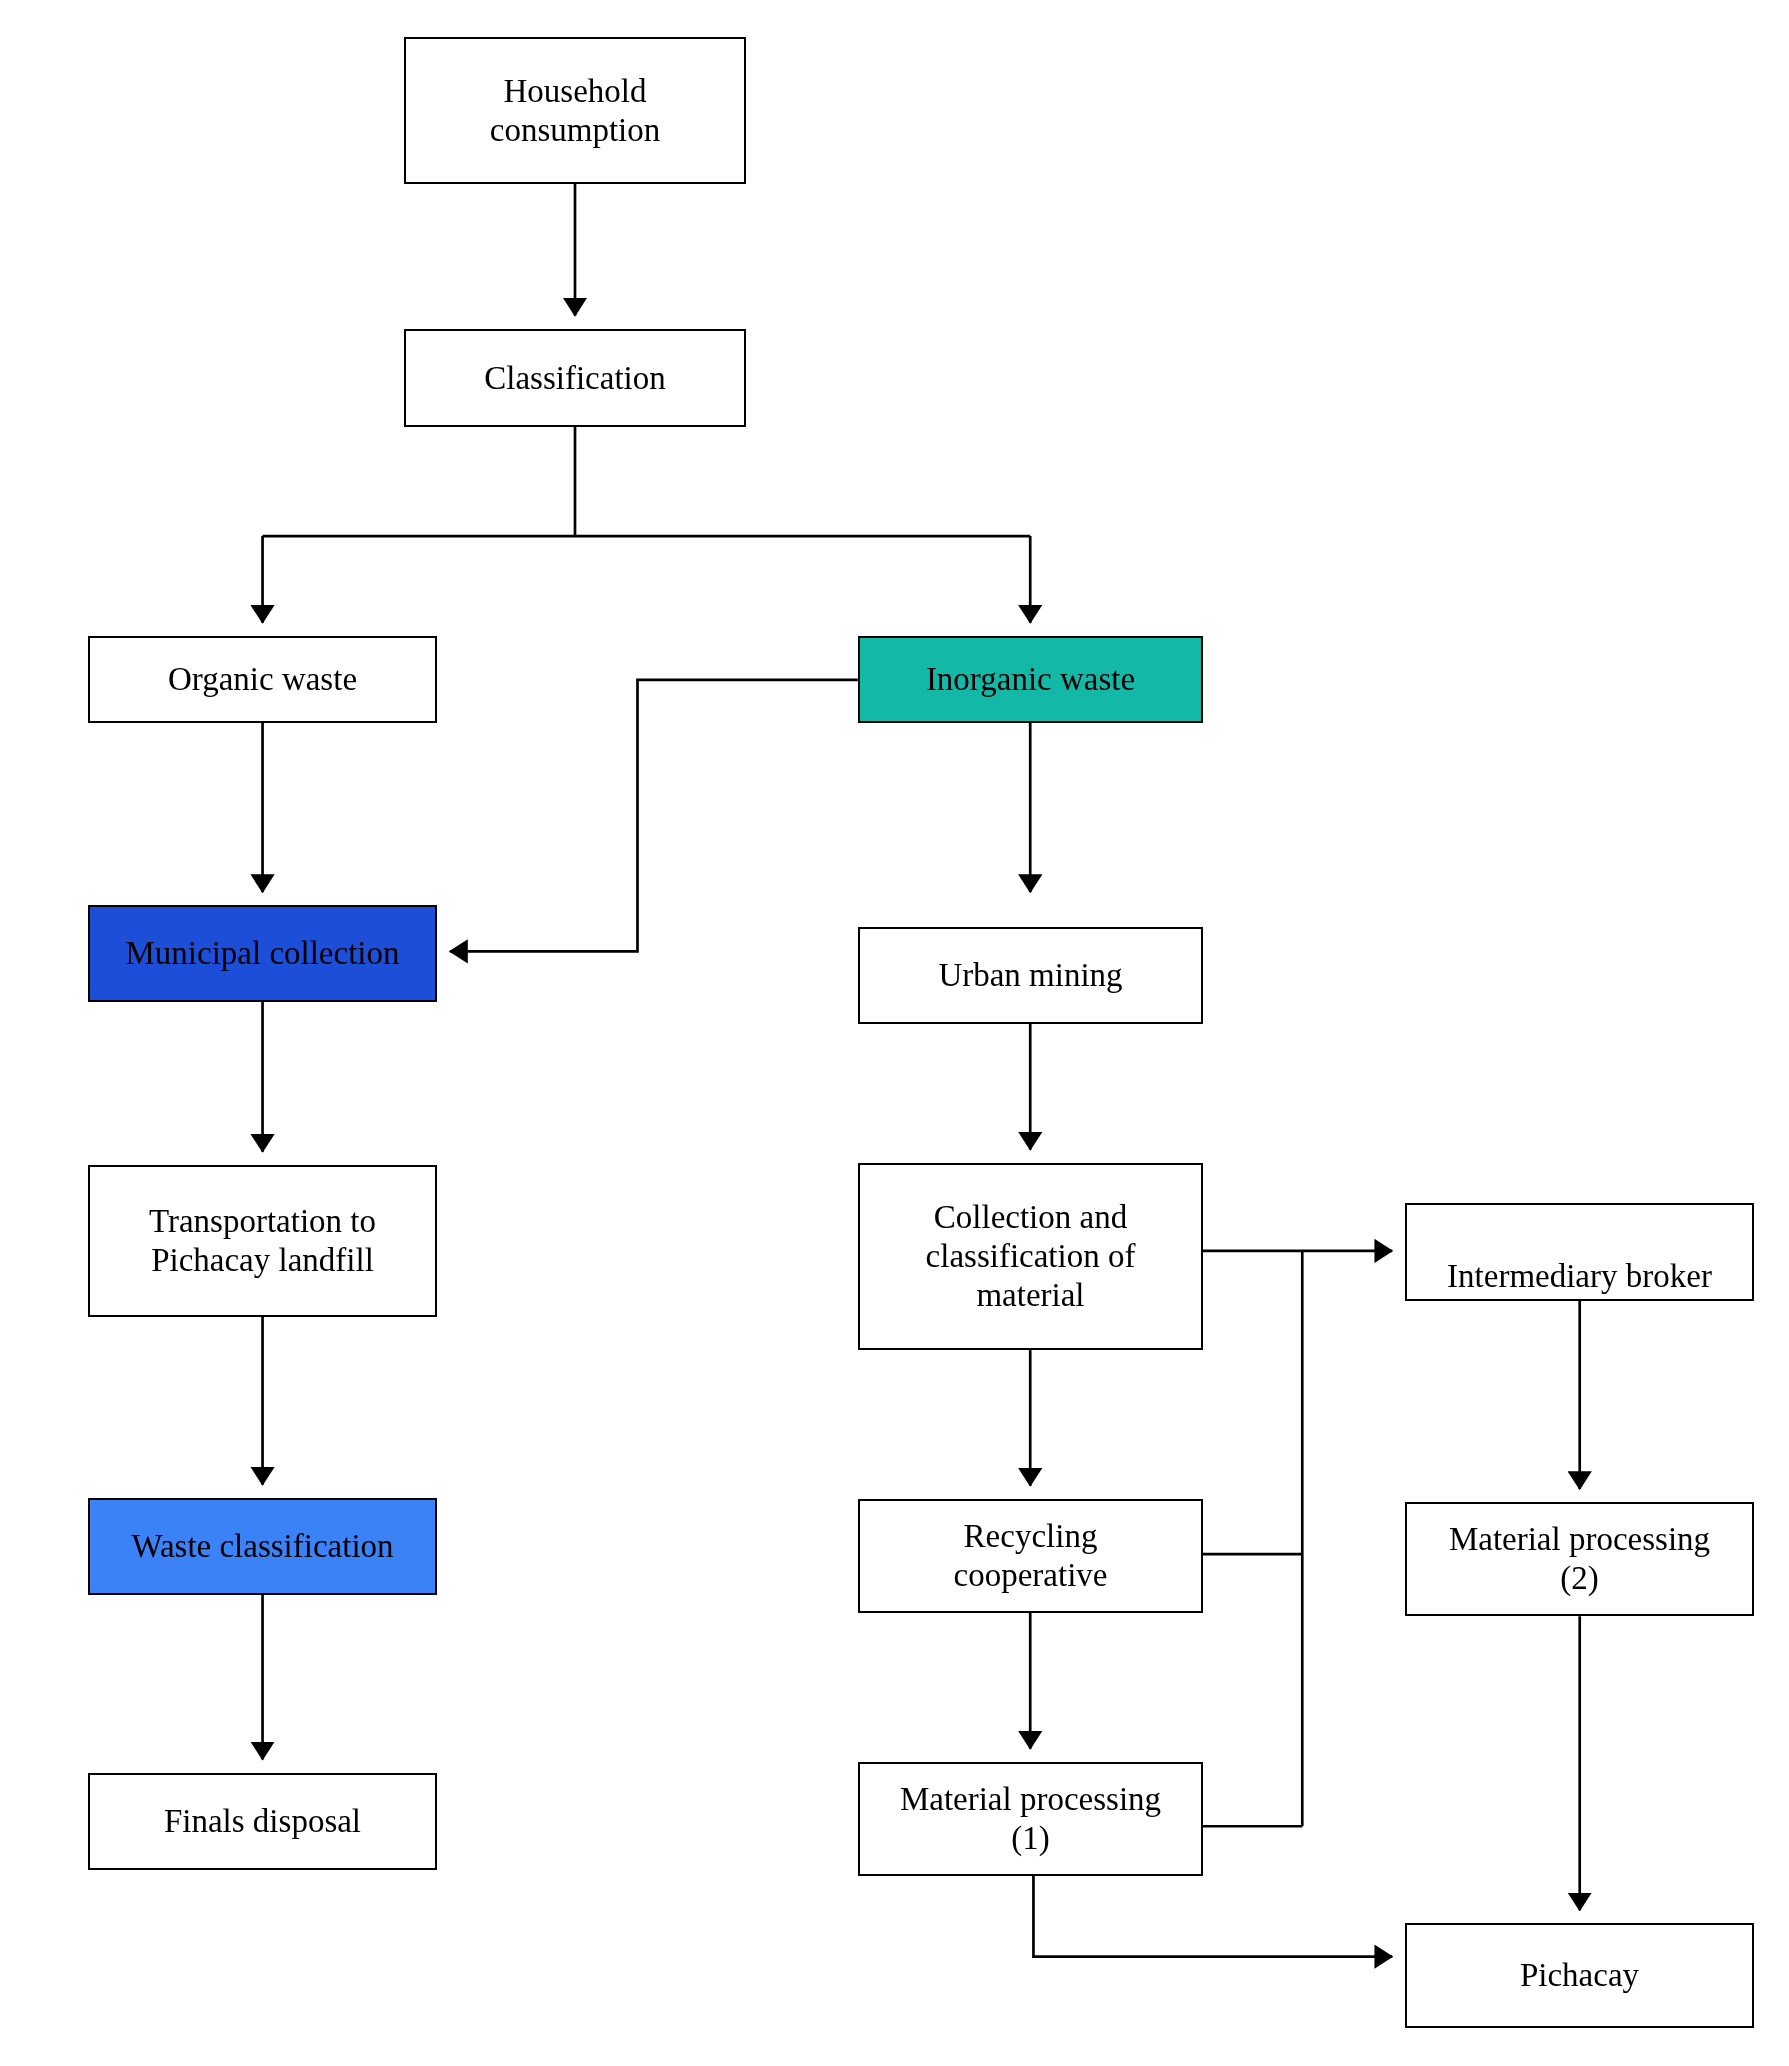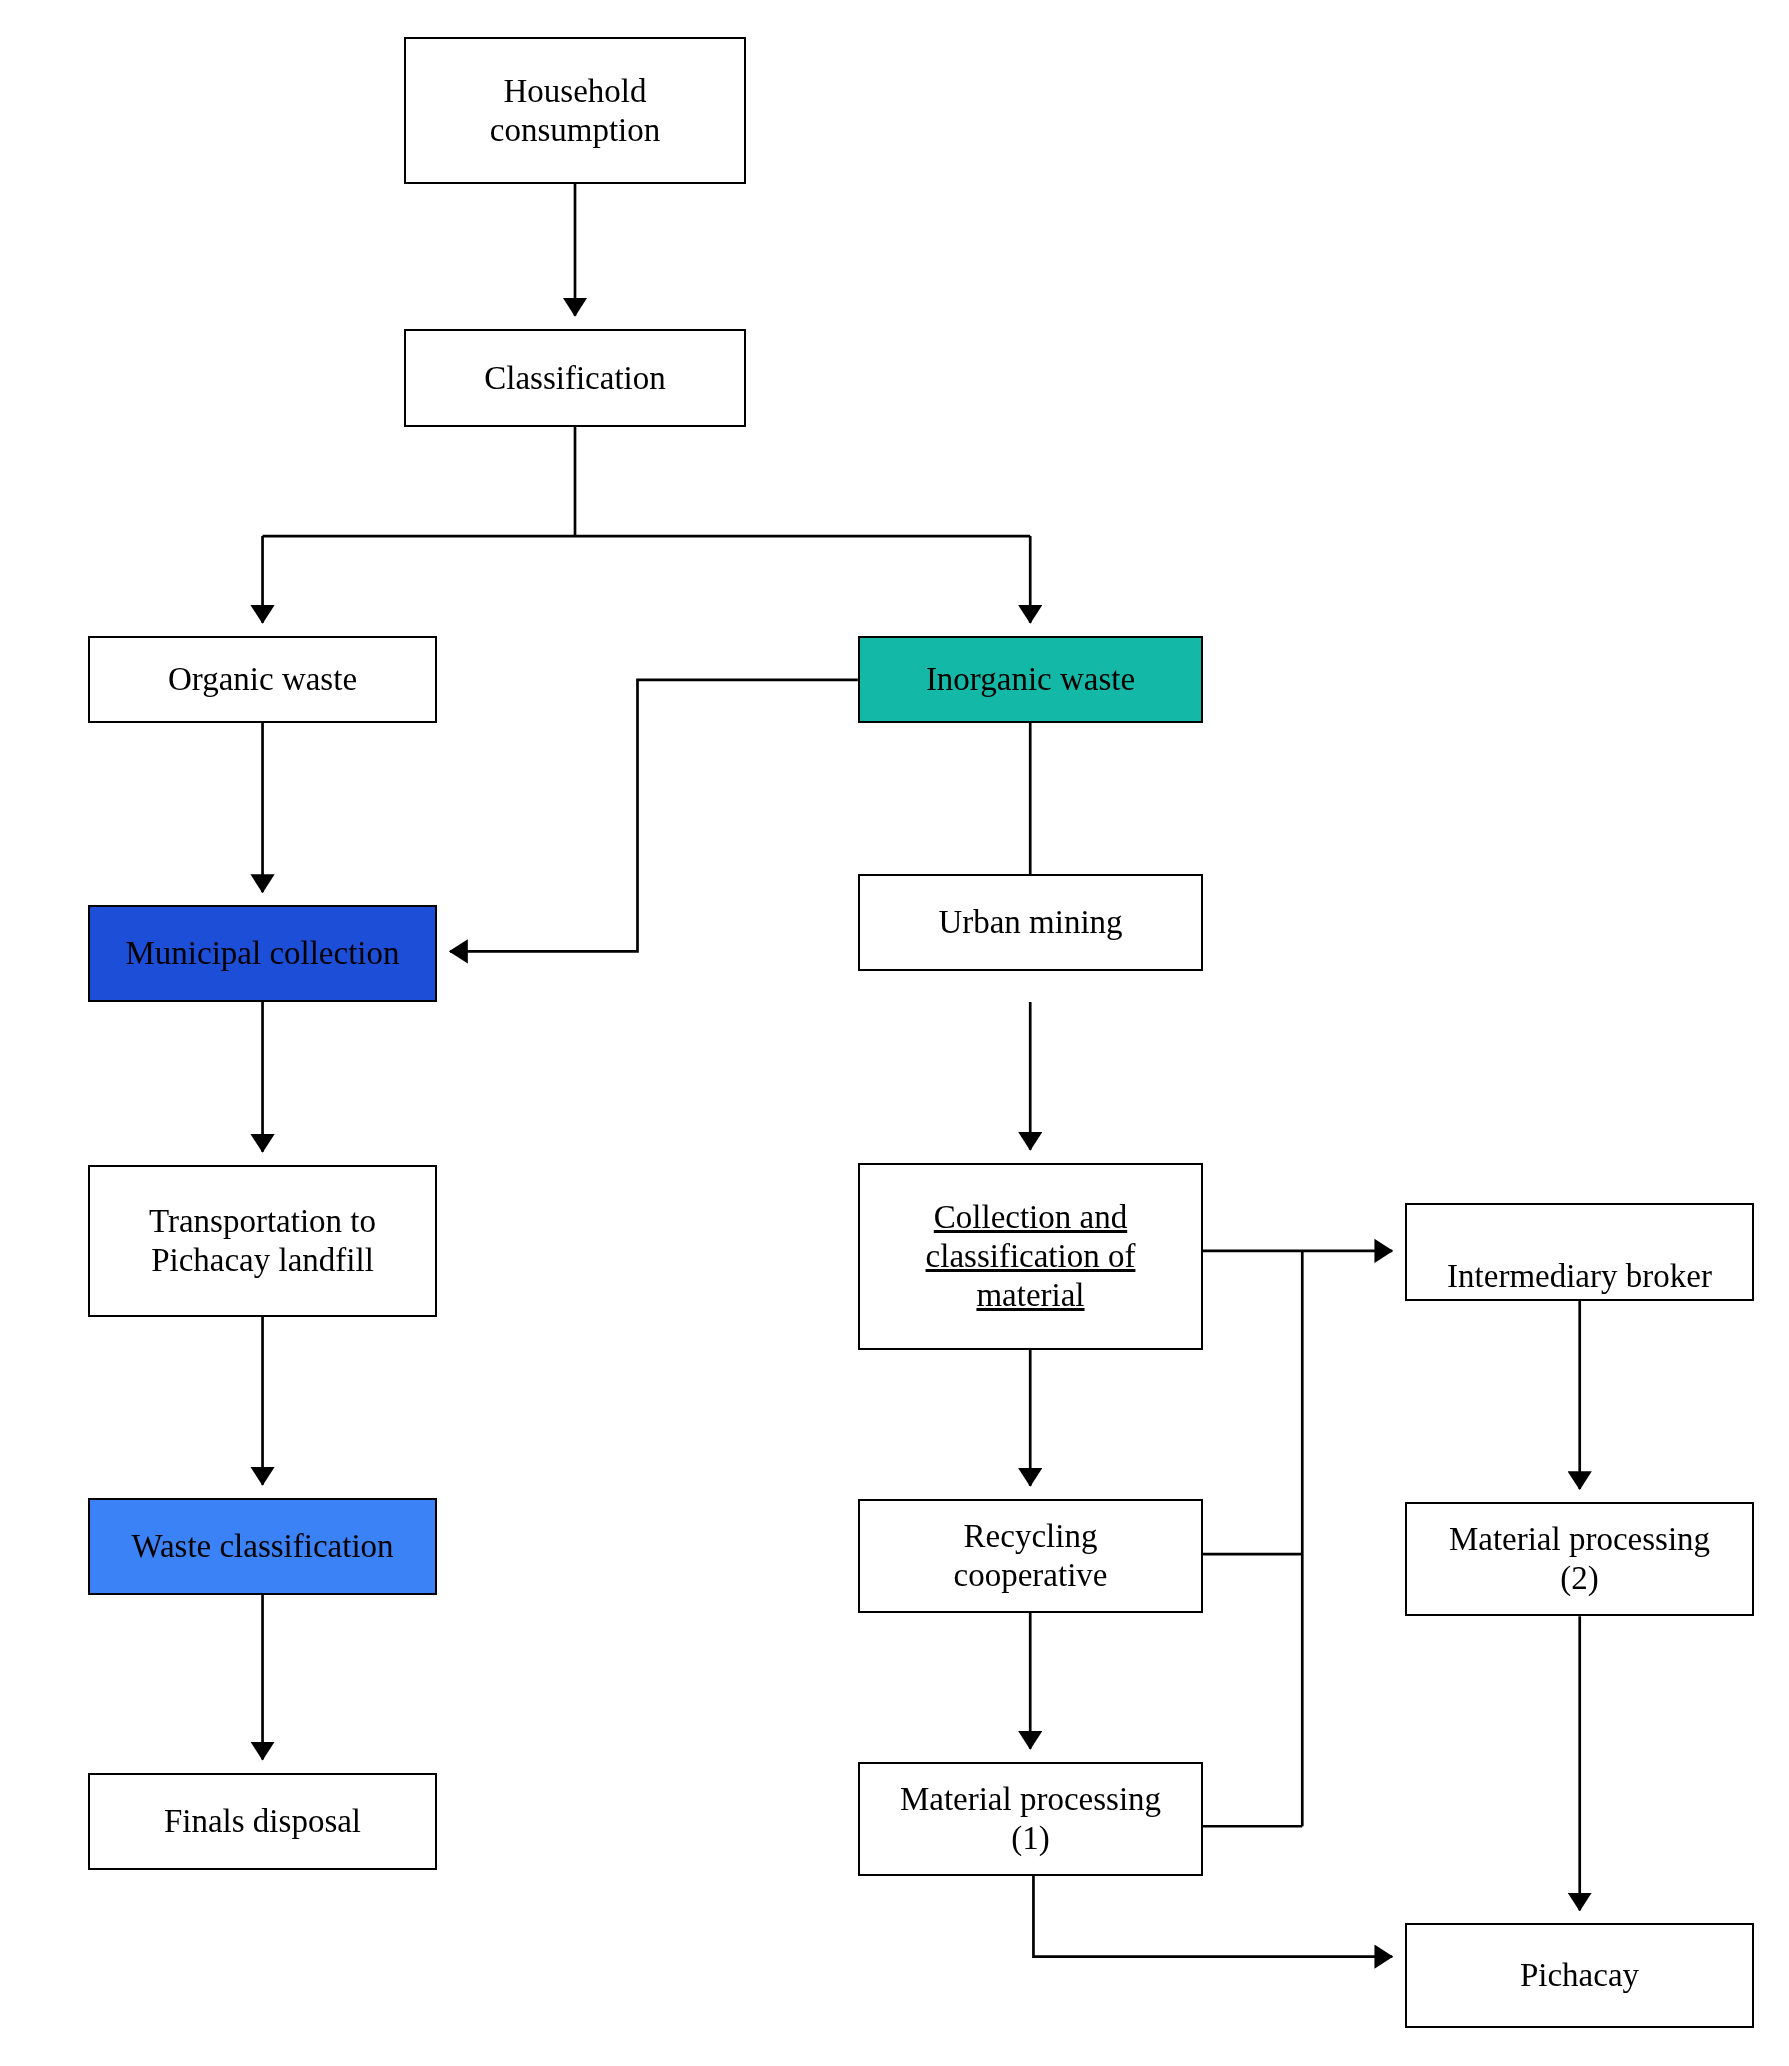--- a/index.html
+++ b/index.html
@@ -83,28 +83,28 @@
       </div>
       <div class="node" style="left: 88px; top: 636px; width: 349px; height: 87px; border-color: rgb(0, 0, 0); background: rgb(255, 255, 255);">
         <span>Organic waste</span>
       </div>
       <div class="node" style="left: 858px; top: 636px; width: 345px; height: 87px; border-color: rgb(0, 0, 0); background: #14b8a6;">
         <span>Inorganic waste</span>
       </div>
       <div class="node" style="left: 88px; top: 905px; width: 349px; height: 97px; border-color: rgb(0, 0, 0); background: #1d4ed8;">
         <span>Municipal collection</span>
       </div>
-      <div class="node" style="left: 858px; top: 874px; width: 345px; height: 97px; border-color: rgb(0, 0, 0); background: rgb(255, 255, 255);">
+      <div class="node" style="left: 858px; top: 927px; width: 345px; height: 97px; border-color: rgb(0, 0, 0); background: rgb(255, 255, 255);">
         <span>Urban mining</span>
       </div>
       <div class="node" style="left: 88px; top: 1165px; width: 349px; height: 152px; border-color: rgb(0, 0, 0); background: rgb(255, 255, 255);">
         <span>Transportation to
 Pichacay landfill</span>
       </div>
-      <div class="node" style="left: 858px; top: 1163px; width: 345px; height: 187px; border-color: rgb(0, 0, 0); background: rgb(255, 255, 255); text-decoration: underline;">
+      <div class="node" style="left: 858px; top: 1163px; width: 345px; height: 187px; border-color: rgb(0, 0, 0); background: rgb(255, 255, 255);">
         <span>Collection and
 classification of
 material</span>
       </div>
       <div class="node" style="left: 1405px; top: 1203px; width: 349px; height: 98px; border-color: rgb(0, 0, 0); background: rgb(255, 255, 255); align-items: flex-end;">
         <span>Intermediary broker</span>
       </div>
       <div class="node" style="left: 88px; top: 1498px; width: 349px; height: 97px; border-color: rgb(0, 0, 0); background: #3b82f6;">
         <span>Waste classification</span>
       </div>

